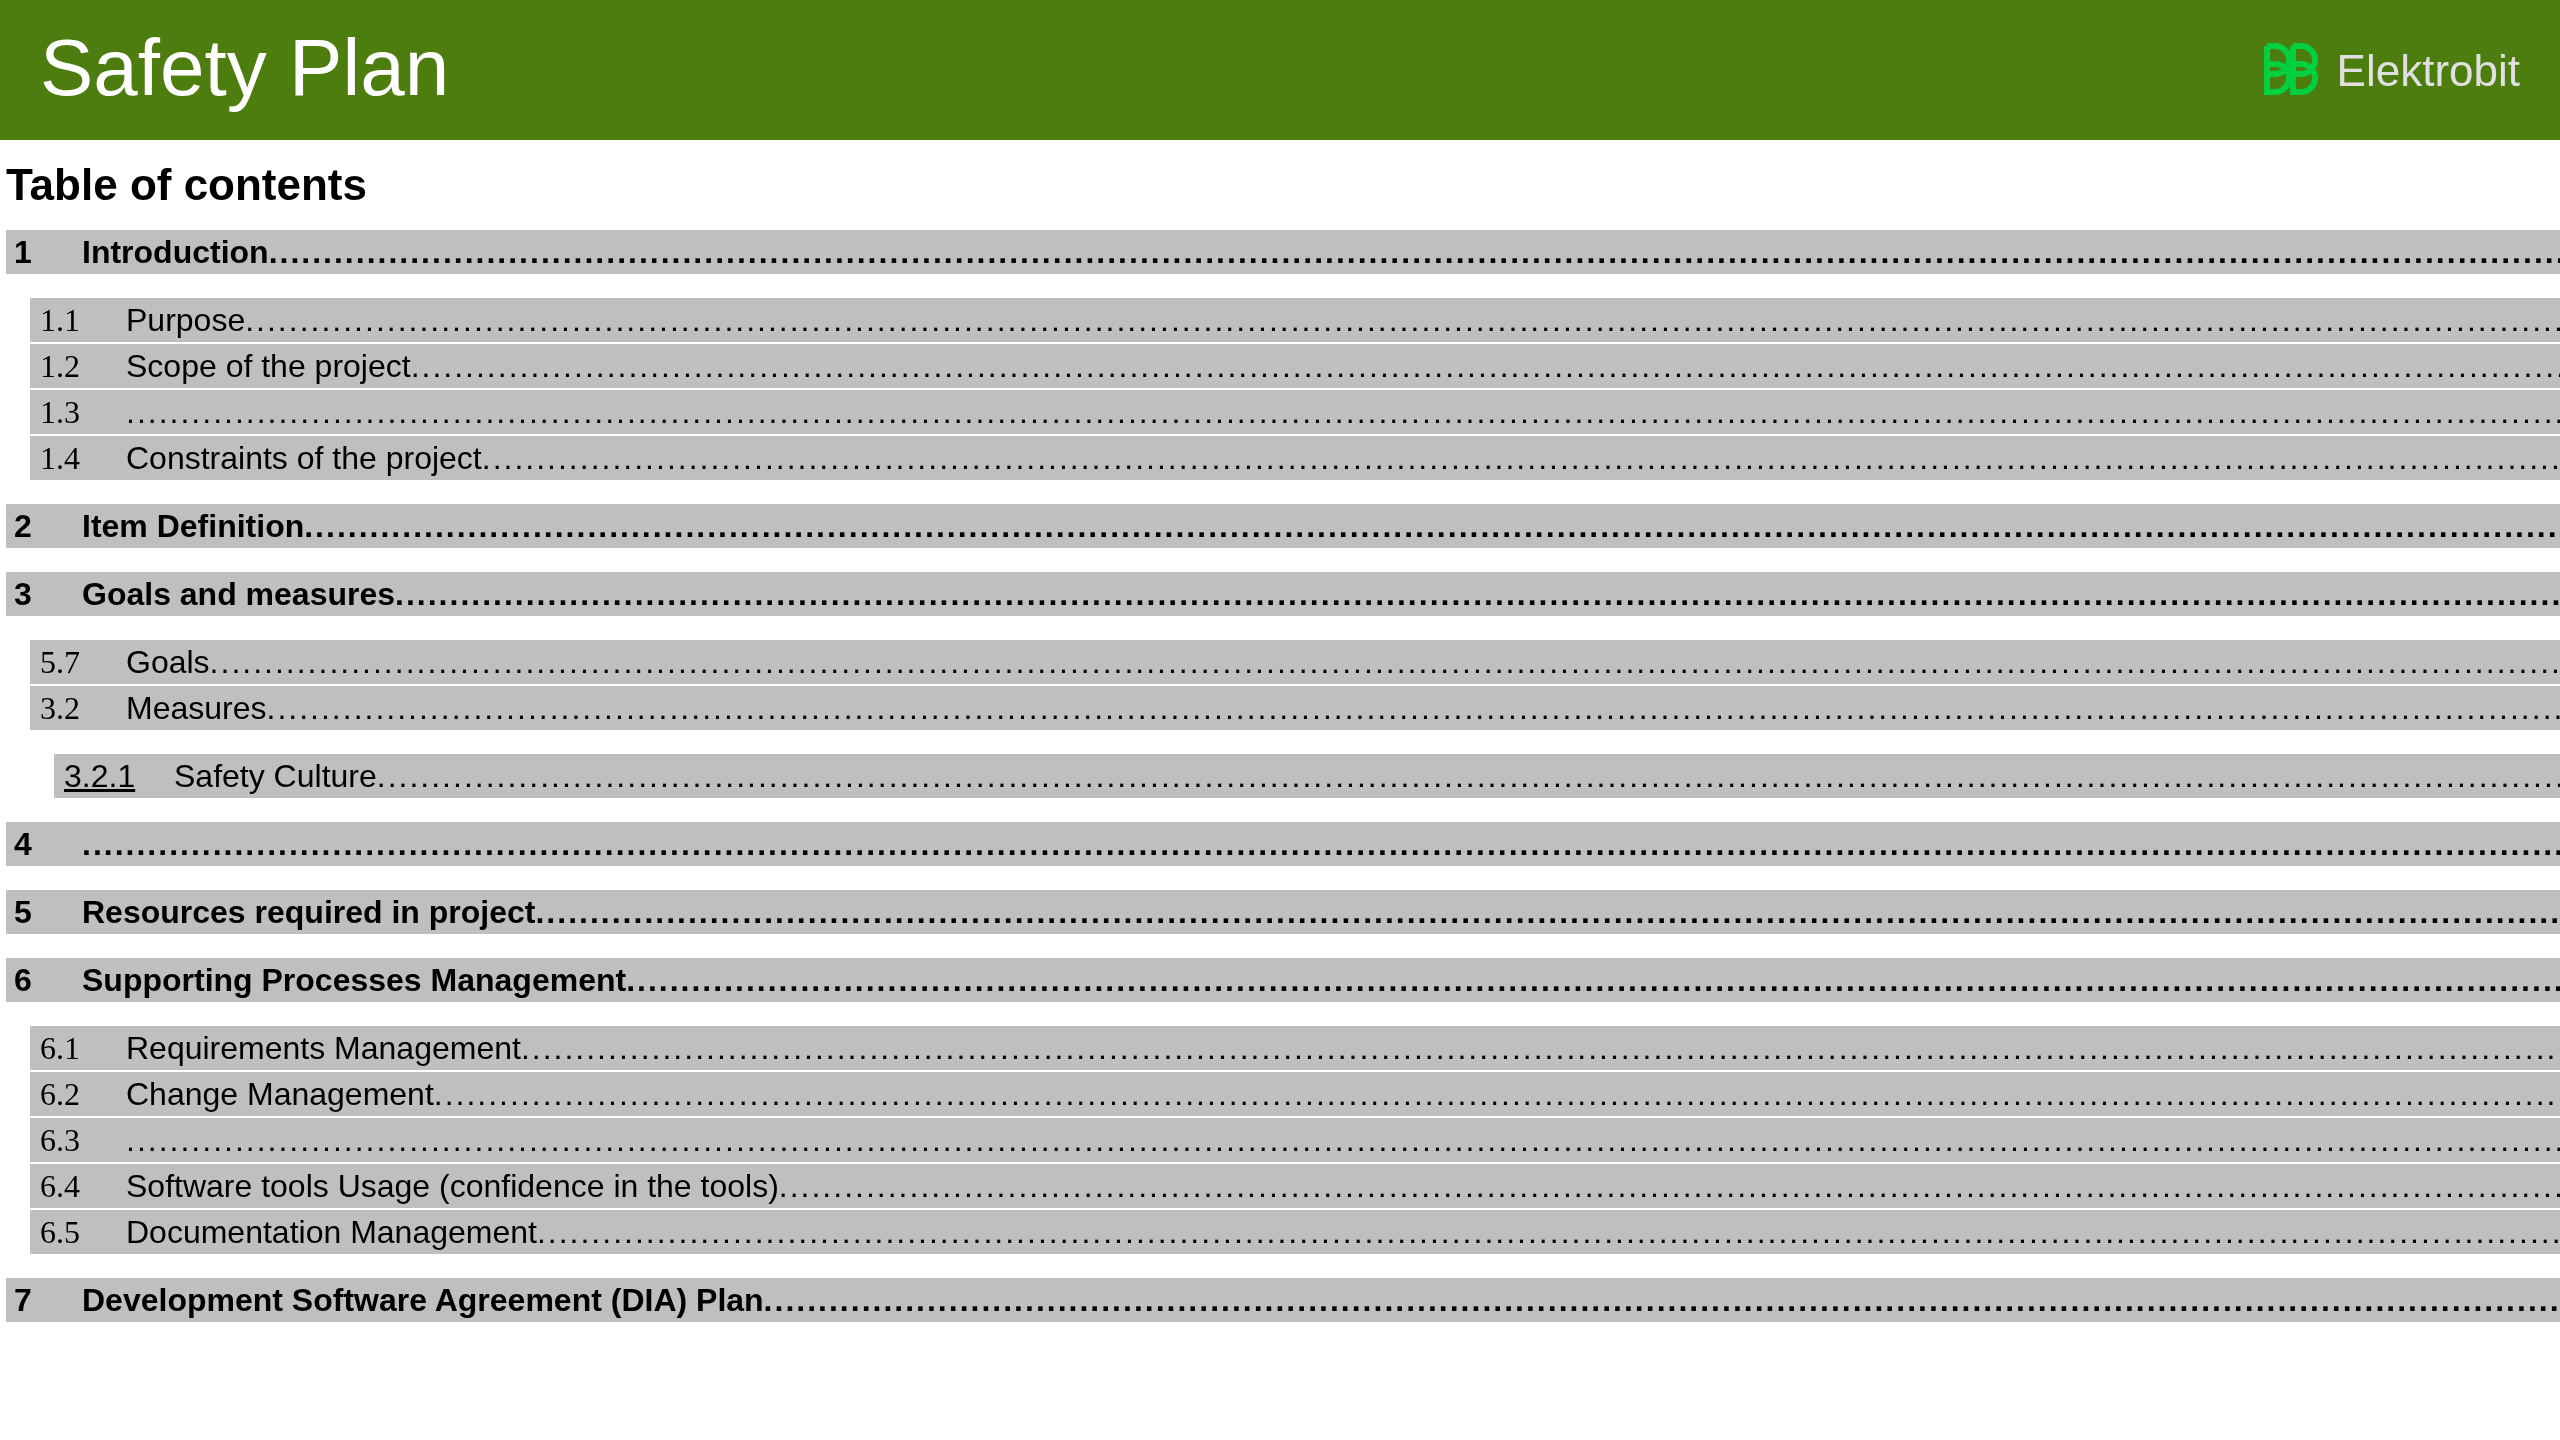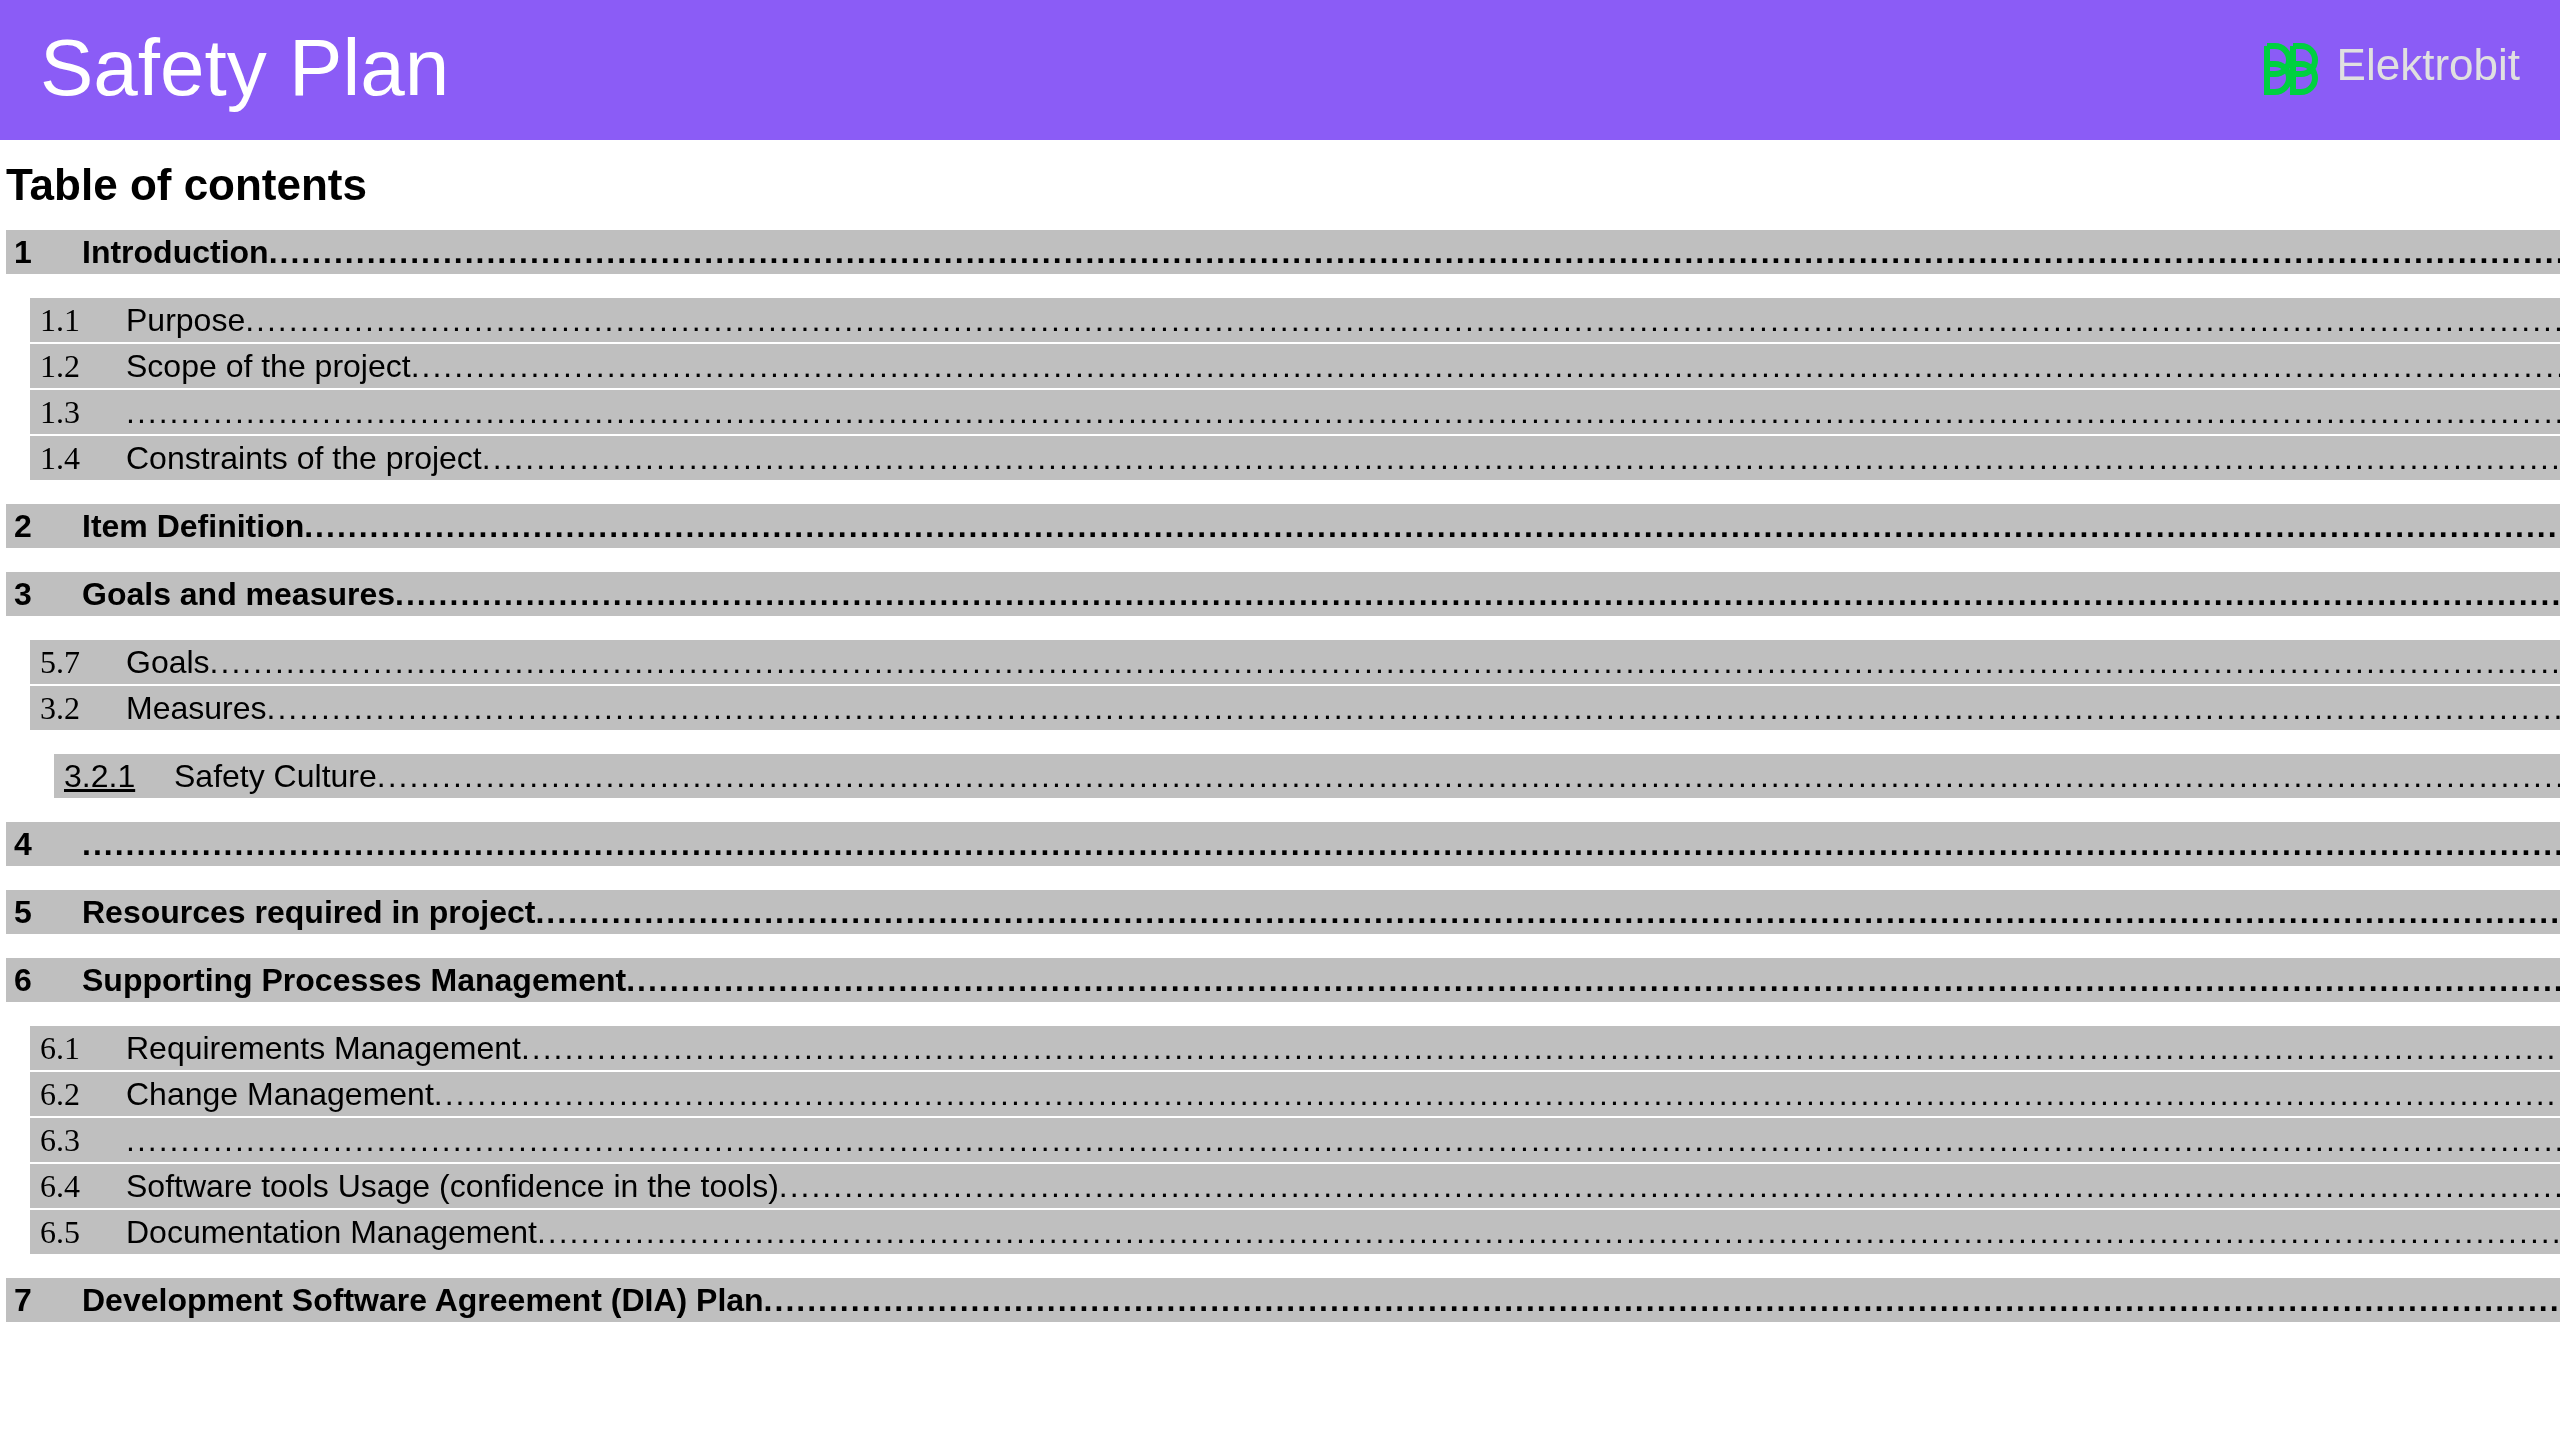--- a/index.html
+++ b/index.html
@@ -6,35 +6,35 @@
   body {
     width: 2560px;
     height: 1440px;
     font-family: "Segoe UI", Arial, sans-serif;
     background: #ffffff;
     overflow: hidden;
   }
 
   
   .header {
-    background: #8b5cf6;
+    background: #4d7c0f;
     color: #ffffff;
     height: 140px;
     display: flex;
     align-items: center;
     justify-content: space-between;
     padding: 0 40px 4px 40px;
   }
   .header-title {
     font-size: 80px;
     font-weight: 300;
   }
   .brand {
     display: flex;
-    align-items: flex-start;
+    align-items: flex-end;
     gap: 16px;
   }
   .brand-logo {
     color: #00d040;
     font-size: 56px;
     font-weight: 700;
     display: flex;
     align-items: center;
   }
   .brand-logo svg { display: block; }

